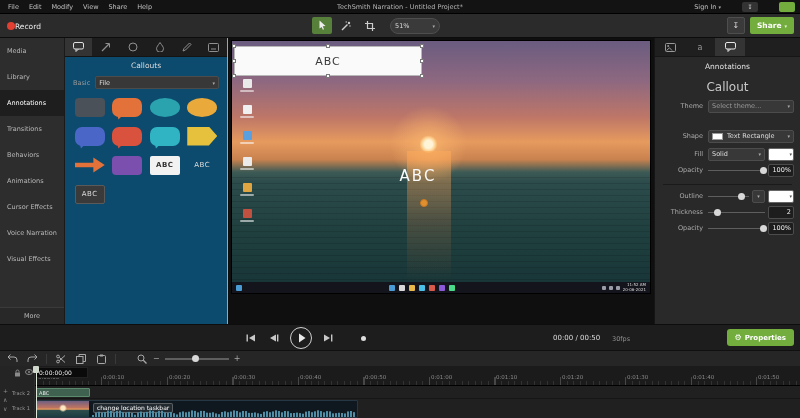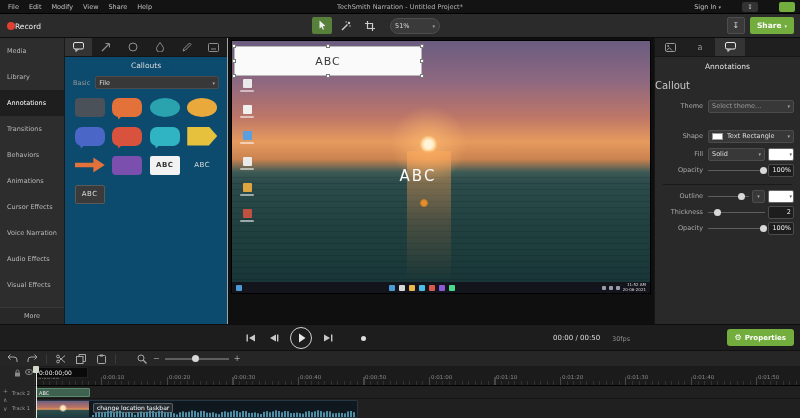--- a/index.html
+++ b/index.html
@@ -77,21 +77,21 @@
 .tb-app{width:6px;height:6px;border-radius:1px}
 .tb-tray{display:flex;align-items:center;gap:3px;margin-right:4px}
 .tb-mini{width:4px;height:4px;background:#9a9aa8;border-radius:1px}
 .tb-clock{font-size:4px;line-height:4.5px;color:#ddd;text-align:right}
 
 .props{position:absolute;left:654px;top:38px;width:146px;height:286px;background:#292929;border-left:1px solid #151515}
 .ptabs{height:19px;background:#1f1f1f;display:flex;border-bottom:1px solid #161616}
 .ptab{width:30px;display:flex;align-items:center;justify-content:center;color:#999;font-size:8px}
 .ptab.active{background:#343434;color:#e8e8e8}
 .ptitle{position:absolute;top:24px;left:0;right:0;text-align:center;font-size:7.5px;color:#e0e0e0}
-.psub{position:absolute;top:42px;left:0;right:0;font-size:10px;color:#c8c8c8}
+.psub{position:absolute;top:42px;left:0;right:0;text-align:center;font-size:12px;color:#c8c8c8}
 .prow{position:absolute;left:4px;right:6px;height:16px;display:flex;align-items:center;gap:3px}
 .plabel{width:44px;text-align:right;font-size:6.5px;color:#aaa;flex:none;margin-right:2px}
 .vbox{width:26px;flex:none;height:13px;background:#1d1d1d;border:1px solid #4c4c4c;border-radius:2px;font-size:6.5px;color:#eee;display:flex;align-items:center;justify-content:flex-end;padding:0 2px}
 .swatch{width:26px;flex:none;height:13px;background:#fff;border:1px solid #666;border-radius:2px;display:flex;align-items:center;justify-content:flex-end;padding-right:1px}
 .swatch .caret{color:#555}
 .mini-rect{width:11px;height:7px;background:#fff;border:1px solid #999;flex:none;margin-right:2px}
 .slider{flex:1;position:relative;height:9px}
 .slider .trk{position:absolute;left:0;right:0;top:4px;height:1.5px;background:#5e5e5e}
 .slider .knob{position:absolute;top:1px;width:7px;height:7px;border-radius:50%;background:#d8d8d8}
 .pdivider{position:absolute;left:8px;right:8px;height:1px;background:#1a1a1a}
@@ -200,21 +200,20 @@
 
   <div class="sidebar">
     <div class="sb-item">Media</div>
     <div class="sb-item">Library</div>
     <div class="sb-item active">Annotations</div>
     <div class="sb-item">Transitions</div>
     <div class="sb-item">Behaviors</div>
     <div class="sb-item">Animations</div>
     <div class="sb-item">Cursor Effects</div>
     <div class="sb-item">Voice Narration</div>
-    <div class="sb-item">Audio Effects</div>
     <div class="sb-item">Visual Effects</div>
     <div class="sb-more">More</div>
   </div>
 
   <div class="copanel">
     <div class="co-tabs">
       <span class="co-tab active">
           <svg width="11" height="10">
             <rect x="0.5" y="0.5" width="10" height="6.5" rx="1.5" stroke="currentColor" fill="none"></rect>
             <path d="M3 7 L3 9.5 L5.5 7" stroke="currentColor" fill="none"></path>

